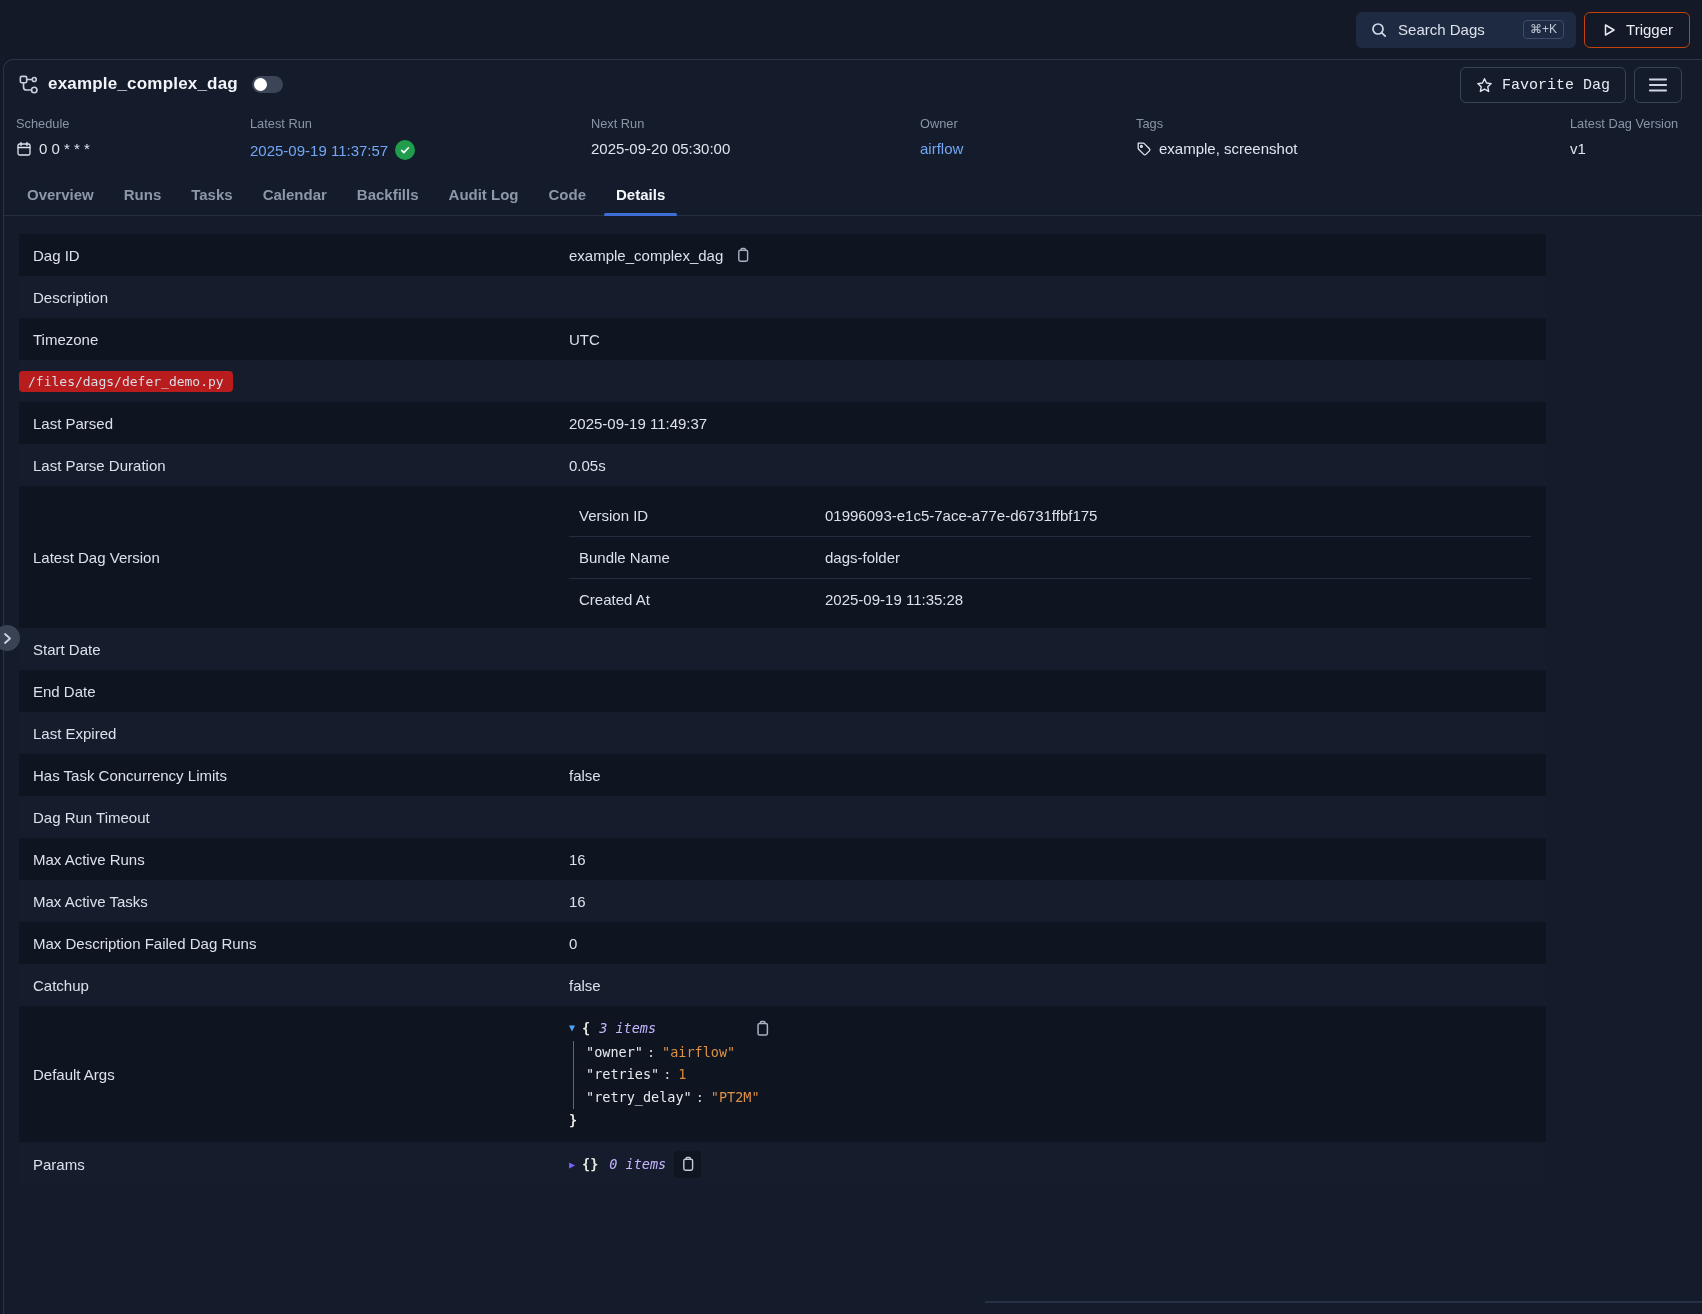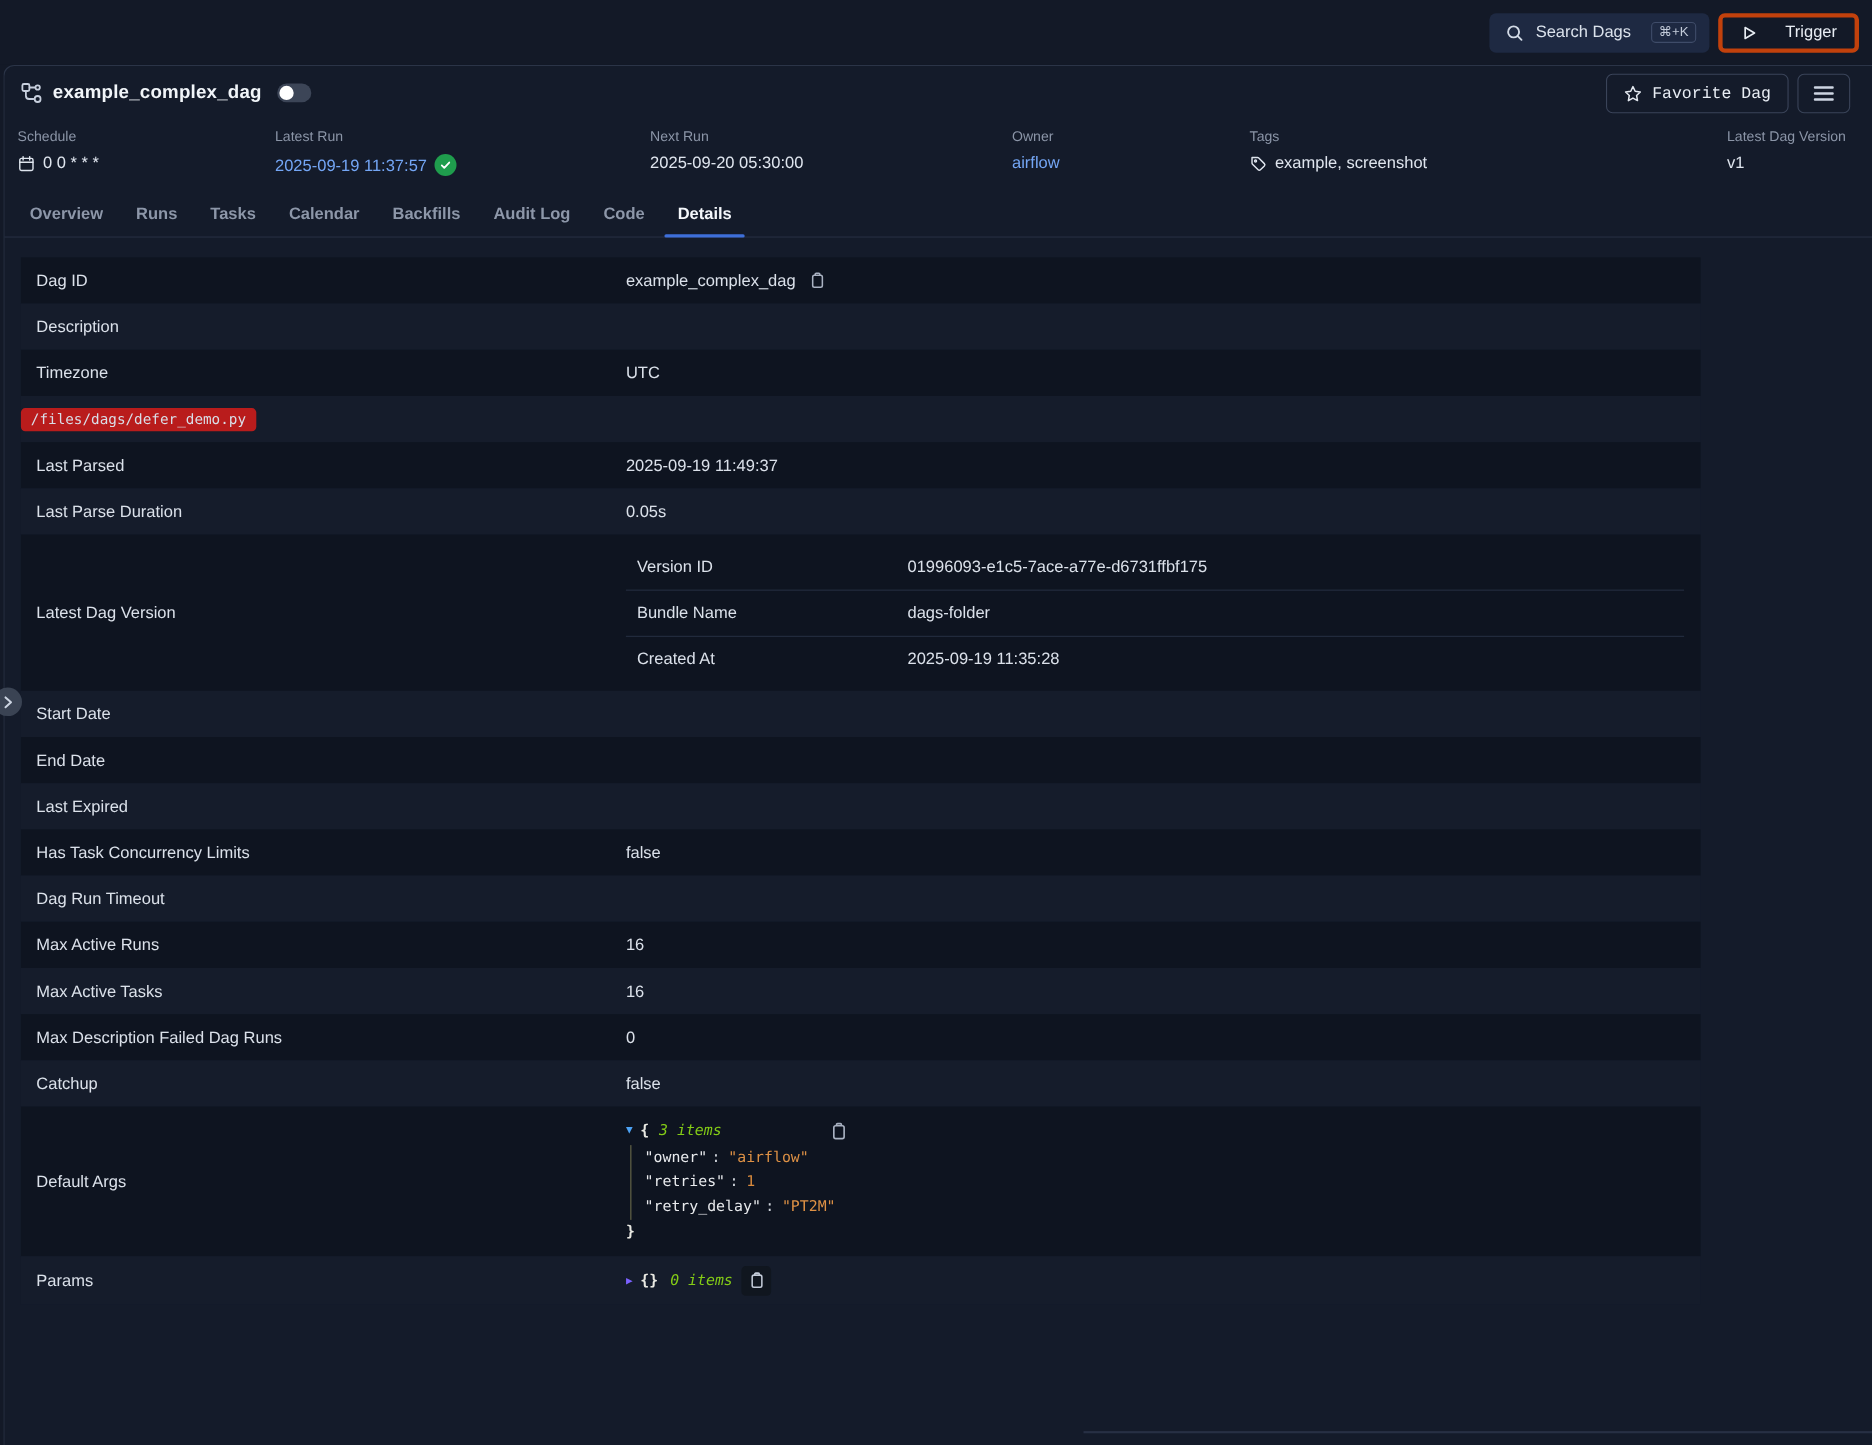--- a/index.html
+++ b/index.html
@@ -4,25 +4,25 @@
 <style>
   * { box-sizing: border-box; margin: 0; padding: 0; }
   html,body { width:1702px; height:1314px; }
   body {
     background:#131927; color:#dde3ec;
     font-family:"Liberation Sans", sans-serif;
     position:relative; overflow:hidden;
   }
   
   .topbar { height:59px; display:flex; align-items:center; justify-content:flex-end; padding-right:12px; gap:8px; background:#131927; }
-  .search-btn { display:flex; align-items:center; gap:10px; height:36px; width:200px; padding:0 12px 0 14px;
+  .search-btn { display:flex; align-items:center; gap:10px; height:36px; width:220px; padding:0 12px 0 14px;
     background:#1e2942; border:none; border-radius:6px; color:#dbe2ec; font-size:15px; cursor:pointer; font-family:inherit; }
   .search-btn .kbd { margin-left:auto; border:1px solid #3f4c69; border-radius:4px; padding:1px 6px 2px; font-size:12px; color:#c3cbd9; }
-  .trigger-btn { display:flex; align-items:center; gap:25px; height:36px; padding:0 16px;
-    background:transparent; border:4px solid #c2410c; border-radius:6px; color:#e8edf4; font-size:15px; cursor:pointer; font-family:inherit; }
+  .trigger-btn { display:flex; align-items:center; gap:9px; height:36px; padding:0 16px;
+    background:transparent; border:1px solid #c2410c; border-radius:6px; color:#e8edf4; font-size:15px; cursor:pointer; font-family:inherit; }
   
   .panel { position:absolute; left:3px; top:59px; right:0; bottom:0;
     background:#141b2a; border:1px solid #2b3447; border-right:none; border-bottom:none; border-radius:10px 0 0 0; }
   .dag-header { position:relative; height:48px; display:flex; align-items:center; gap:10px; padding-left:14px; }
   .dag-title { font-size:17px; font-weight:700; color:#f1f5f9; letter-spacing:.2px; }
   .toggle { width:31px; height:17px; background:#3c4557; border-radius:999px; position:relative; cursor:pointer; margin-left:4px; }
   .toggle .knob { position:absolute; left:2px; top:2px; width:13px; height:13px; border-radius:50%; background:#ffffff; }
   .header-actions { position:absolute; right:20px; top:7px; display:flex; gap:8px; }
   .fav-btn { display:flex; align-items:center; gap:9px; height:36px; padding:0 15px;
     background:transparent; border:1px solid #3a4459; border-radius:6px; color:#e8edf4; font-size:15px; cursor:pointer; font-family:Liberation Mono, monospace; }
@@ -60,21 +60,21 @@
   .nrow + .nrow { border-top:1px solid #242d40; }
   .nlabel { width:256px; flex:none; padding-left:10px; font-size:15px; color:#dbe1ea; }
   .nvalue { flex:1; font-size:15px; color:#dbe1ea; }
   
   .jsonblock { font-family:"DejaVu Sans Mono", monospace; font-size:13.5px; line-height:1.68; color:#e4e6ea; padding:11px 0; flex:1; }
   .j-line { white-space:nowrap; }
   .j-head { display:flex; align-items:center; }
   .j-arrow { color:#4da3f5; font-size:10px; margin-right:7px; cursor:pointer; }
   .j-arrow.purple { color:#7b61ff; }
   .j-brace { color:#e8e8e2; font-weight:bold; }
-  .j-count { color:#84cc16; font-style:italic; margin-left:9px; }
+  .j-count { color:#c4b5fd; font-style:italic; margin-left:9px; }
   .j-head .copy-btn { margin-left:96px; }
   .j-entries { border-left:1px solid #6a6a4a; margin-left:4px; padding-left:12px; margin-top:1px; }
   .j-key { color:#e8eaed; }
   .j-colon { color:#cfd4db; margin:0 7px 0 4px; }
   .j-str { color:#de9145; }
   .j-num { color:#d98a3d; }
   .j-close { color:#e8e8e2; font-weight:bold; }
   .j-inline { display:flex; align-items:center; font-family:"DejaVu Sans Mono", monospace; font-size:13.5px; }
   .j-inline .j-brace { margin-right:2px; }
   .j-inline .copy-btn { margin-left:8px; }

